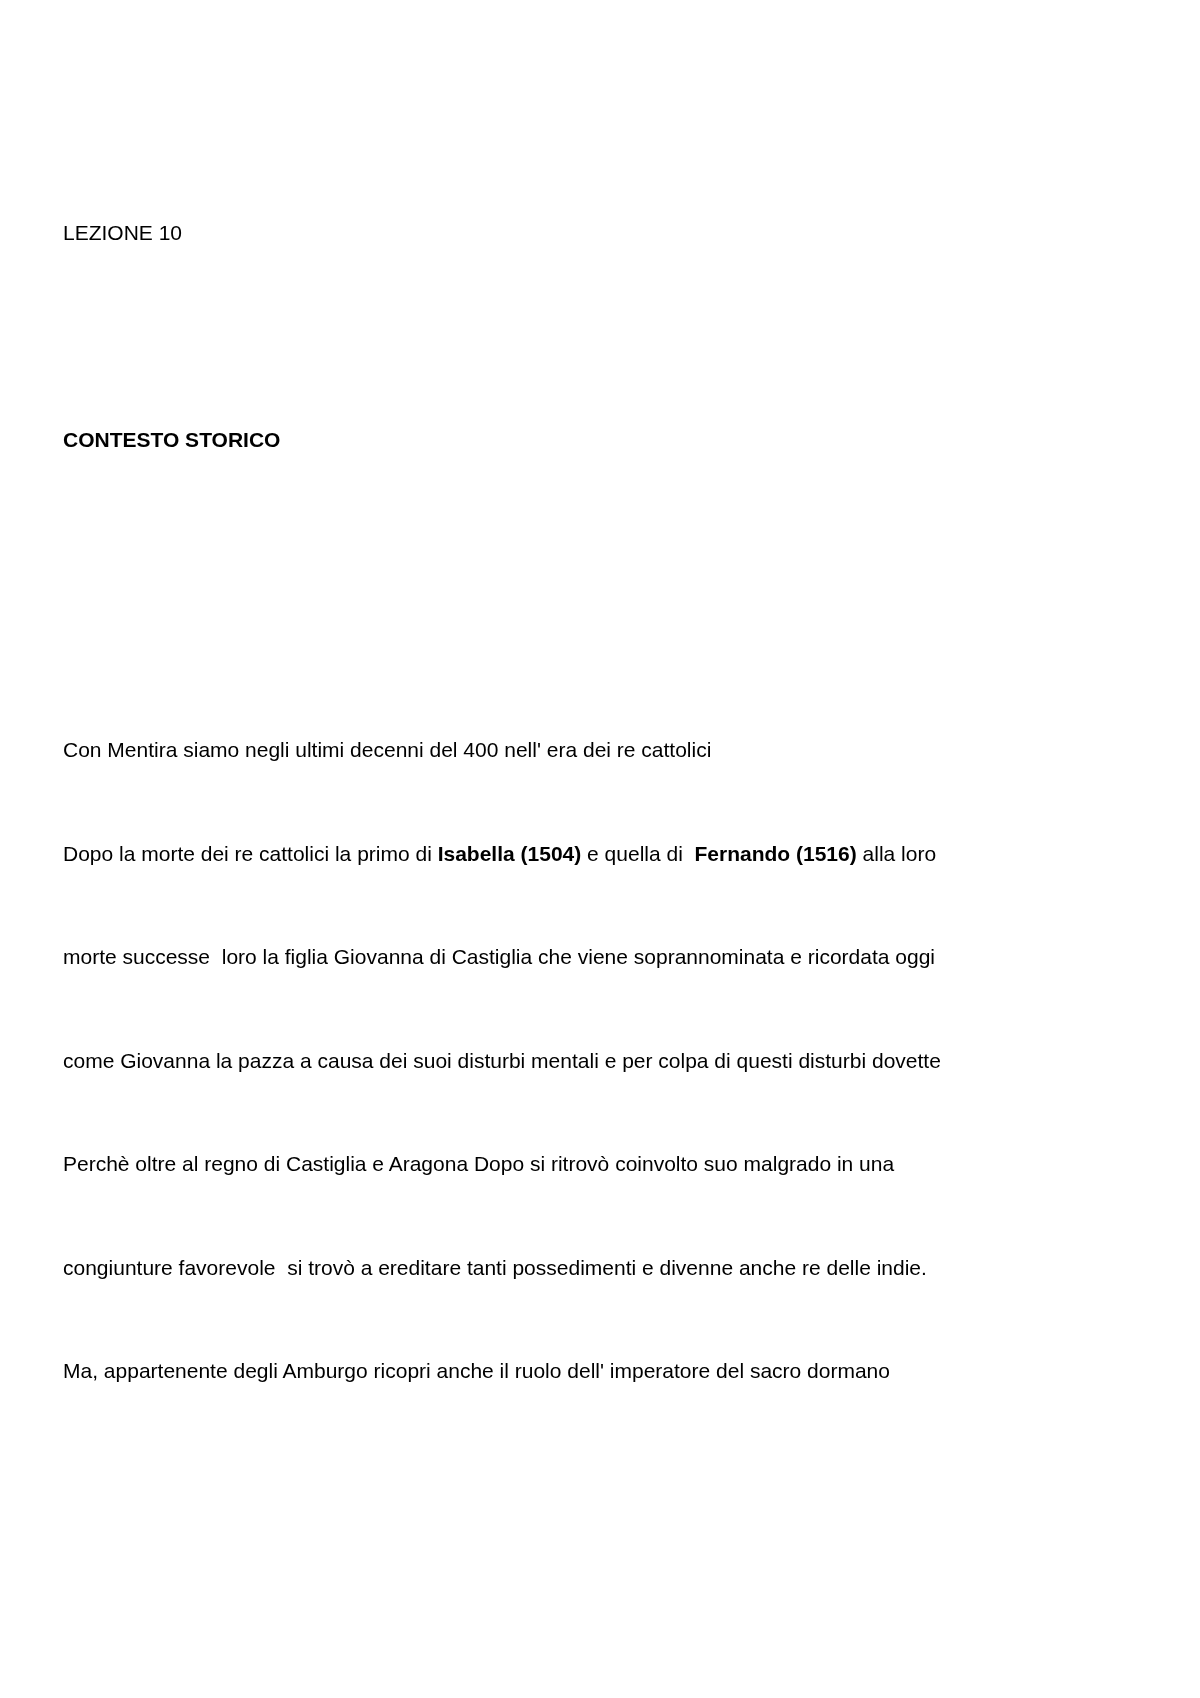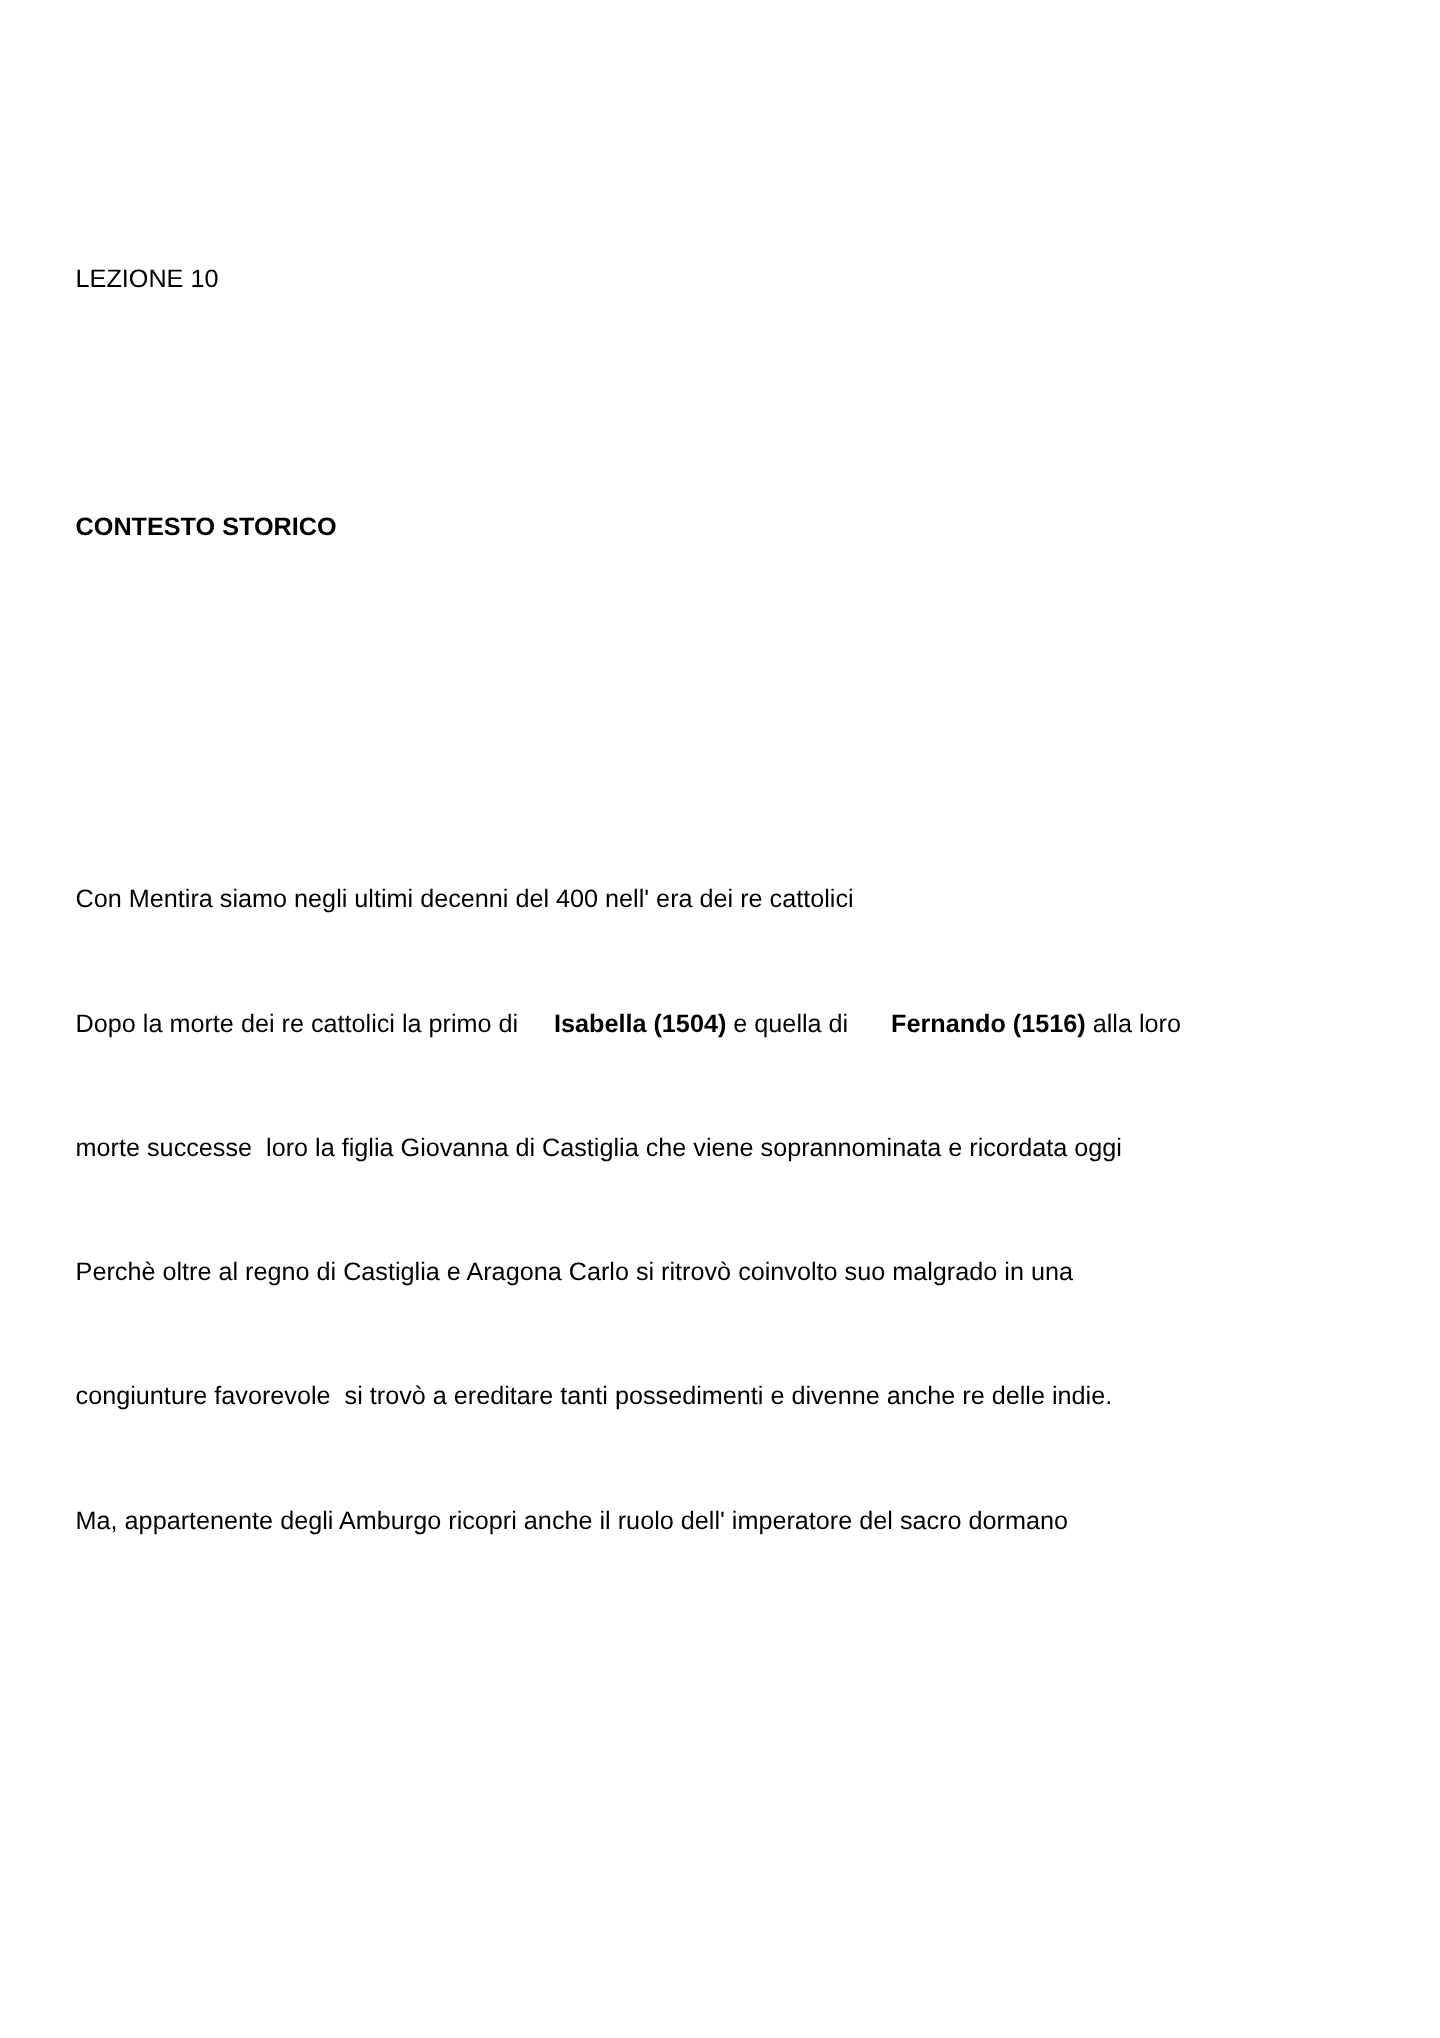--- a/index.html
+++ b/index.html
@@ -27,38 +27,39 @@
   }
   .line {
     min-height: 34.5px;
   }
   .blank {
     min-height: 34.5px;
   }
   .doc-title {
     font-weight: bold;
   }
-  strong { font-weight: bold; margin-left: 24px; }
+  strong { font-weight: bold; }
 </style>
 </head>
 <body>
 
 <div class="page">
   <div class="doc">
 
     <div class="line">LEZIONE 10</div>
     <div class="blank"></div>
     <div class="line doc-title">CONTESTO STORICO</div>
     <div class="blank"></div>
 
     <div>
       <div class="line">Con Mentira siamo negli ultimi decenni del 400 nell' era dei re cattolici</div>
       <div class="line"><span>Dopo la morte dei re cattolici la primo di </span><strong>Isabella (1504)</strong><span> e quella di  </span><strong>Fernando (1516)</strong><span> alla loro</span></div>
       <div class="line">morte successe  loro la figlia Giovanna di Castiglia che viene soprannominata e ricordata oggi</div>
-      <div class="line">Perchè oltre al regno di Castiglia e Aragona Carlo si ritrovò coinvolto suo malgrado in una</div>
+      <div class="line">come Giovanna la pazza a causa dei suoi disturbi mentali e per colpa di questi disturbi dovette</div>
+      <div class="line">Perchè oltre al regno di Castiglia e Aragona Dopo si ritrovò coinvolto suo malgrado in una</div>
       <div class="line">congiunture favorevole  si trovò a ereditare tanti possedimenti e divenne anche re delle indie.</div>
       <div class="line">Ma, appartenente degli Amburgo ricopri anche il ruolo dell' imperatore del sacro dormano</div>
       
       
       
       
       
       
       
       

